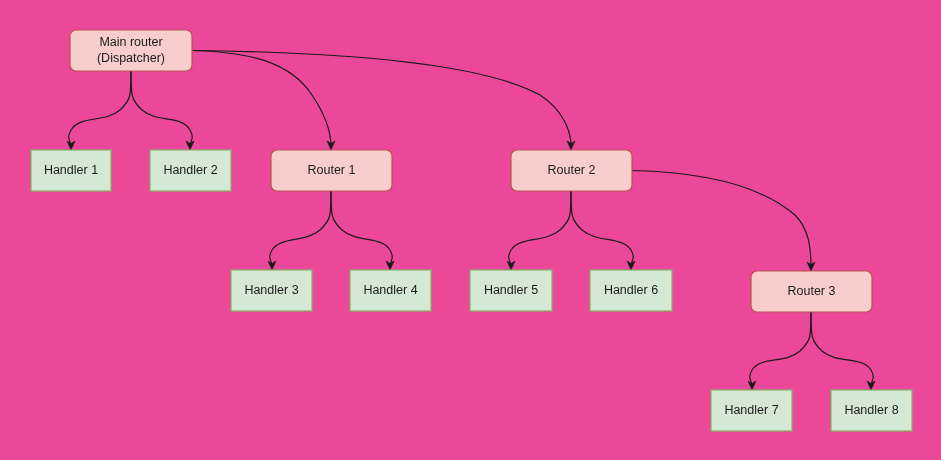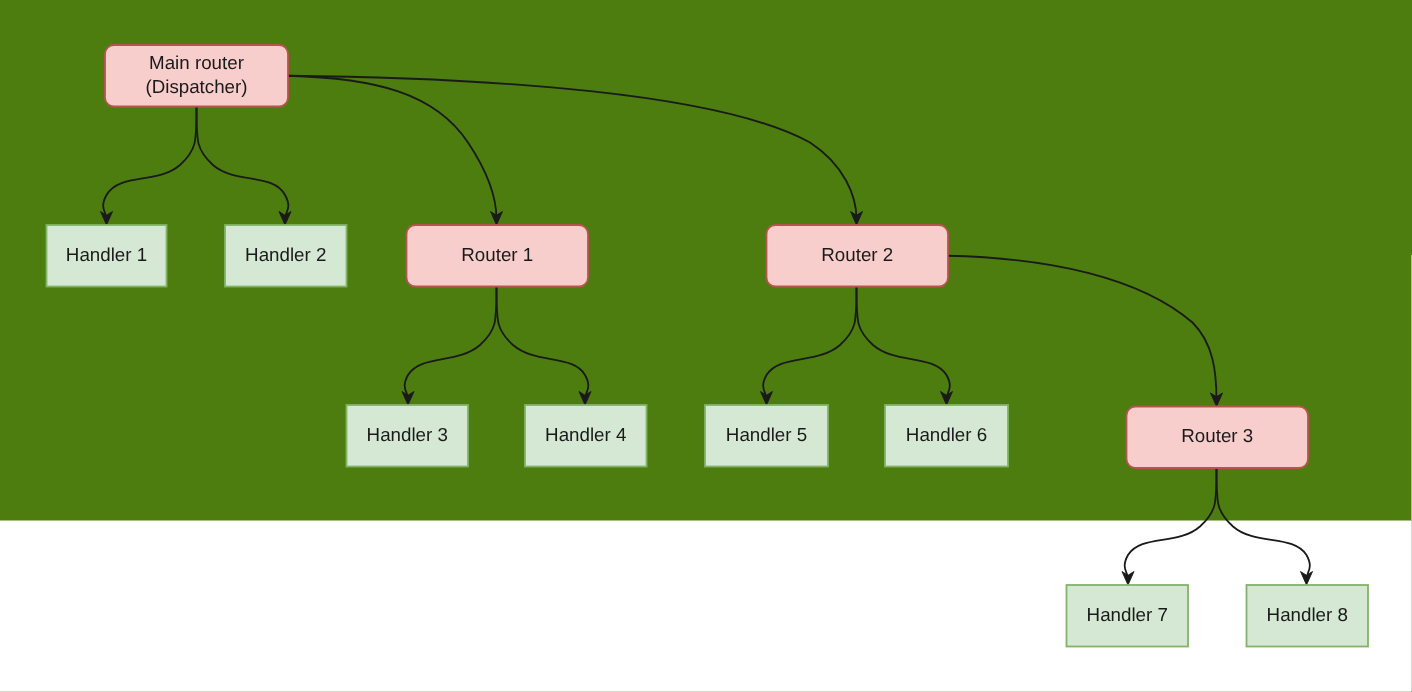--- a/index.html
+++ b/index.html
@@ -9,22 +9,22 @@
   }
   body {
     width: 941px;
     height: 461px;
     font-family: "Liberation Sans", sans-serif;
     overflow: hidden;
   }
   #diagram-root {
     position: relative;
     width: 941px;
-    height: 347px;
-    background: #4d7c0f;
+    height: 460px;
+    background: #ec4899;
   }
   #diagram-svg {
     position: absolute;
     left: 0;
     top: 0;
     width: 941px;
     height: 461px;
   }
   .node-label {
     font-family: "Liberation Sans", sans-serif;

